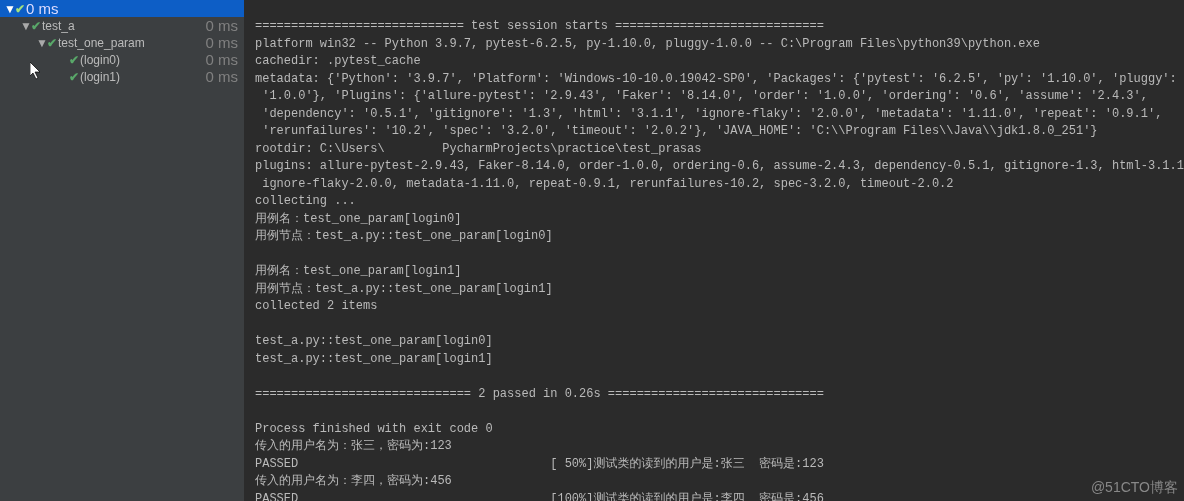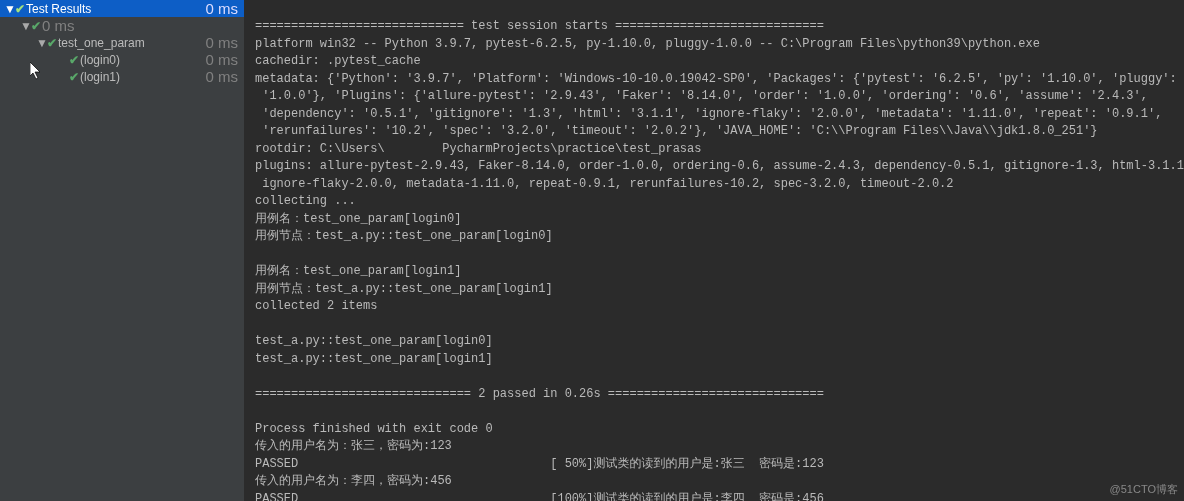--- a/index.html
+++ b/index.html
@@ -16,38 +16,38 @@
   .row-selected .label { color: #ffffff; }
   .time { flex: 0 0 auto; color: #808080; font-size: 15px; }
   .row-selected .time { color: #dcdcff; }
   .indent0 { padding-left: 4px; }
   .indent1 { padding-left: 20px; }
   .indent2 { padding-left: 36px; }
   .indent3 { padding-left: 58px; }
   .cursor { position: absolute; left: 30px; top: 62px; pointer-events: none; }
   .console { flex: 1 1 auto; background: #2b2b2b; padding: 18px 10px 10px 10px; overflow: hidden; }
   .console-pre { white-space: pre; font-family: Consolas, "Courier New", monospace; font-size: 12px; line-height: 17.5px; color: #bababa; }
-  .footer { position: absolute; right: 6px; bottom: 4px; color: #888888; font-size: 11px; }
+  .footer { position: absolute; right: 6px; bottom: 4px; color: #888888; font-size: 14px; }
 </style>
 </head>
 <body>
 
 <div class="app">
 
   <div class="tree">
     <div class="tree-row row-selected indent0">
       <span class="arrow">▼</span>
       <span class="pass-icon">✔</span>
-      <span class="label">Test Results</span>
       <span class="time">0 ms</span>
     </div>
 
     <div class="tree-row indent1">
       <span class="arrow">▼</span>
       <span class="pass-icon">✔</span>
+      <span class="label">test_a</span>
       <span class="time">0 ms</span>
     </div>
 
     <div class="tree-row indent2">
       <span class="arrow">▼</span>
       <span class="pass-icon">✔</span>
       <span class="label">test_one_param</span>
       <span class="time">0 ms</span>
     </div>
 

